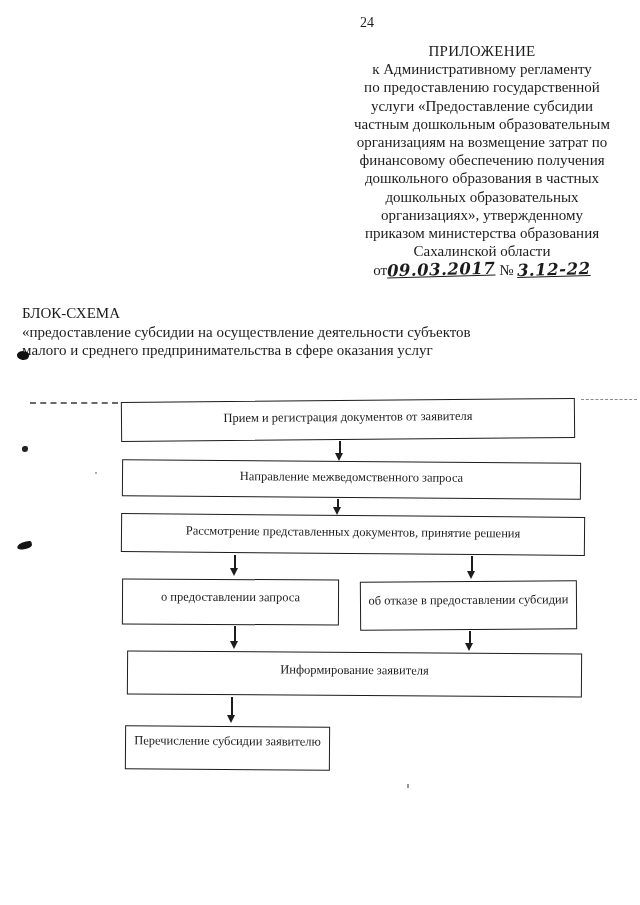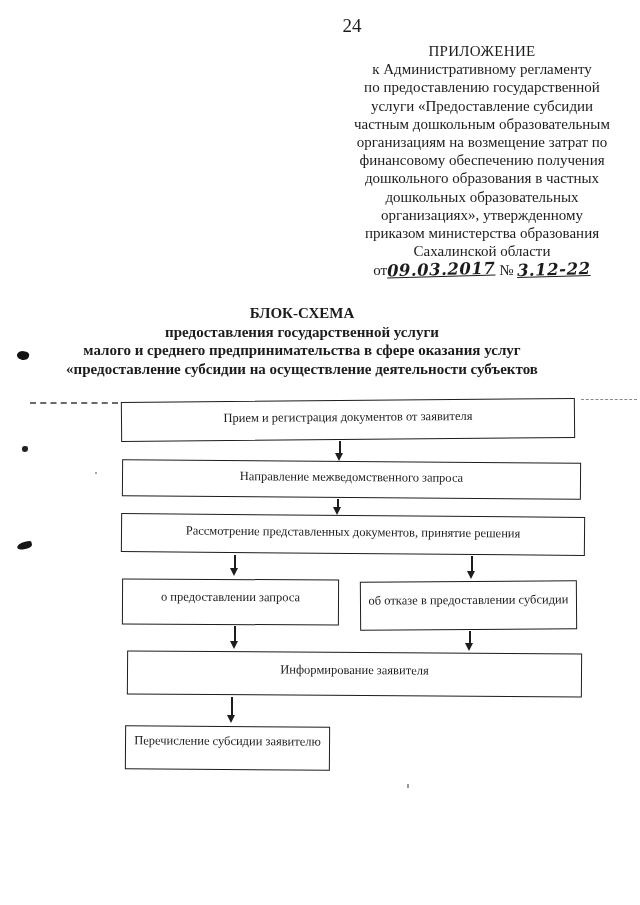--- a/index.html
+++ b/index.html
@@ -3,36 +3,36 @@
 <meta charset="utf-8">
 <style>
   html, body { margin:0; padding:0; background:#fff; }
   .page {
     position:relative; width:640px; height:905px; background:#ffffff;
     font-family:"Liberation Serif","DejaVu Serif",serif; color:#1c1c1c;
     overflow:hidden;
   }
   .page-number {
     position:absolute; top:15px; left:330px; width:44px;
-    text-align:center; font-size:19px;
+    text-align:right; font-size:14px;
   }
   .appendix {
     position:absolute; top:42px; left:304px; width:356px;
     text-align:center; font-size:15px; line-height:18.2px;
   }
   .appendix .ap-title { letter-spacing:0.3px; }
   .order-line { margin-top:1px; }
   .hw {
     font-family:"DejaVu Serif",serif; font-style:italic; font-weight:bold;
     font-size:16.5px; letter-spacing:0.5px; text-decoration:underline;
     display:inline-block; transform:rotate(-1.5deg);
   }
   .scheme-title {
     position:absolute; top:304px; left:22px; width:560px;
-    text-align:center; font-weight:bold; font-size:15px; line-height:18.6px;
+    text-align:left; font-weight:normal; font-size:15px; line-height:18.6px;
   }
   .fbox {
     position:absolute; box-sizing:border-box;
     border:1.5px solid #1d1d1d; background:#fff;
     text-align:center; font-size:12.5px; line-height:14px;
   }
   .fb1 { left:121px; top:400px; width:454px; height:40px; padding-top:9px;  transform:rotate(-0.5deg); }
   .fb2 { left:122px; top:461px; width:459px; height:37px; padding-top:8px;  transform:rotate(0.45deg); }
   .fb3 { left:121px; top:515px; width:464px; height:39px; padding-top:9px;  transform:rotate(0.5deg); }
   .fb4 { left:122px; top:579px; width:217px; height:46px; padding-top:10px; transform:rotate(0.3deg); }
@@ -86,23 +86,22 @@
     <div>Сахалинской области</div>
     <div class="order-line">
       <span>от</span><span class="hw">09.03.2017</span>
       <span>№</span>
       <span class="hw">3.12-22</span>
     </div>
   </div>
 
   <div class="scheme-title">
     <div>БЛОК-СХЕМА</div>
-    <div>предоставления государственной услуги</div>
+    <div>«предоставление субсидии на осуществление деятельности субъектов</div>
     <div>малого и среднего предпринимательства в сфере оказания услуг</div>
-    <div>«предоставление субсидии на осуществление деятельности субъектов</div>
   </div>
 
   <div class="fbox fb1">
     <span>Прием и регистрация документов от заявителя</span>
   </div>
   <div class="aline al1"></div>
   <div class="ahead ah1"></div>
 
   <div class="fbox fb2">
     <span>Направление межведомственного запроса</span>

